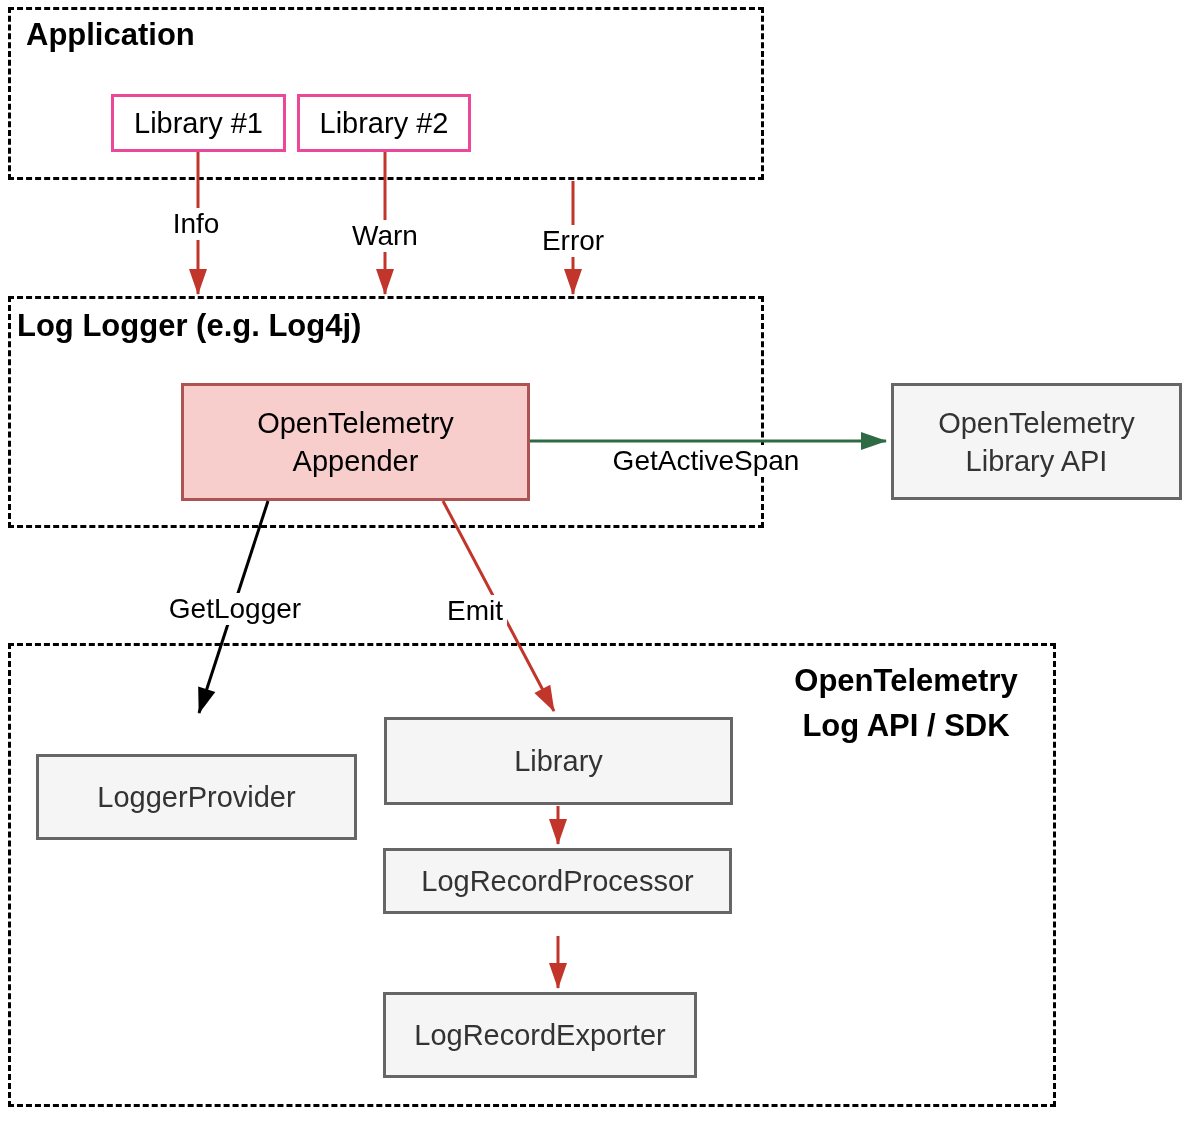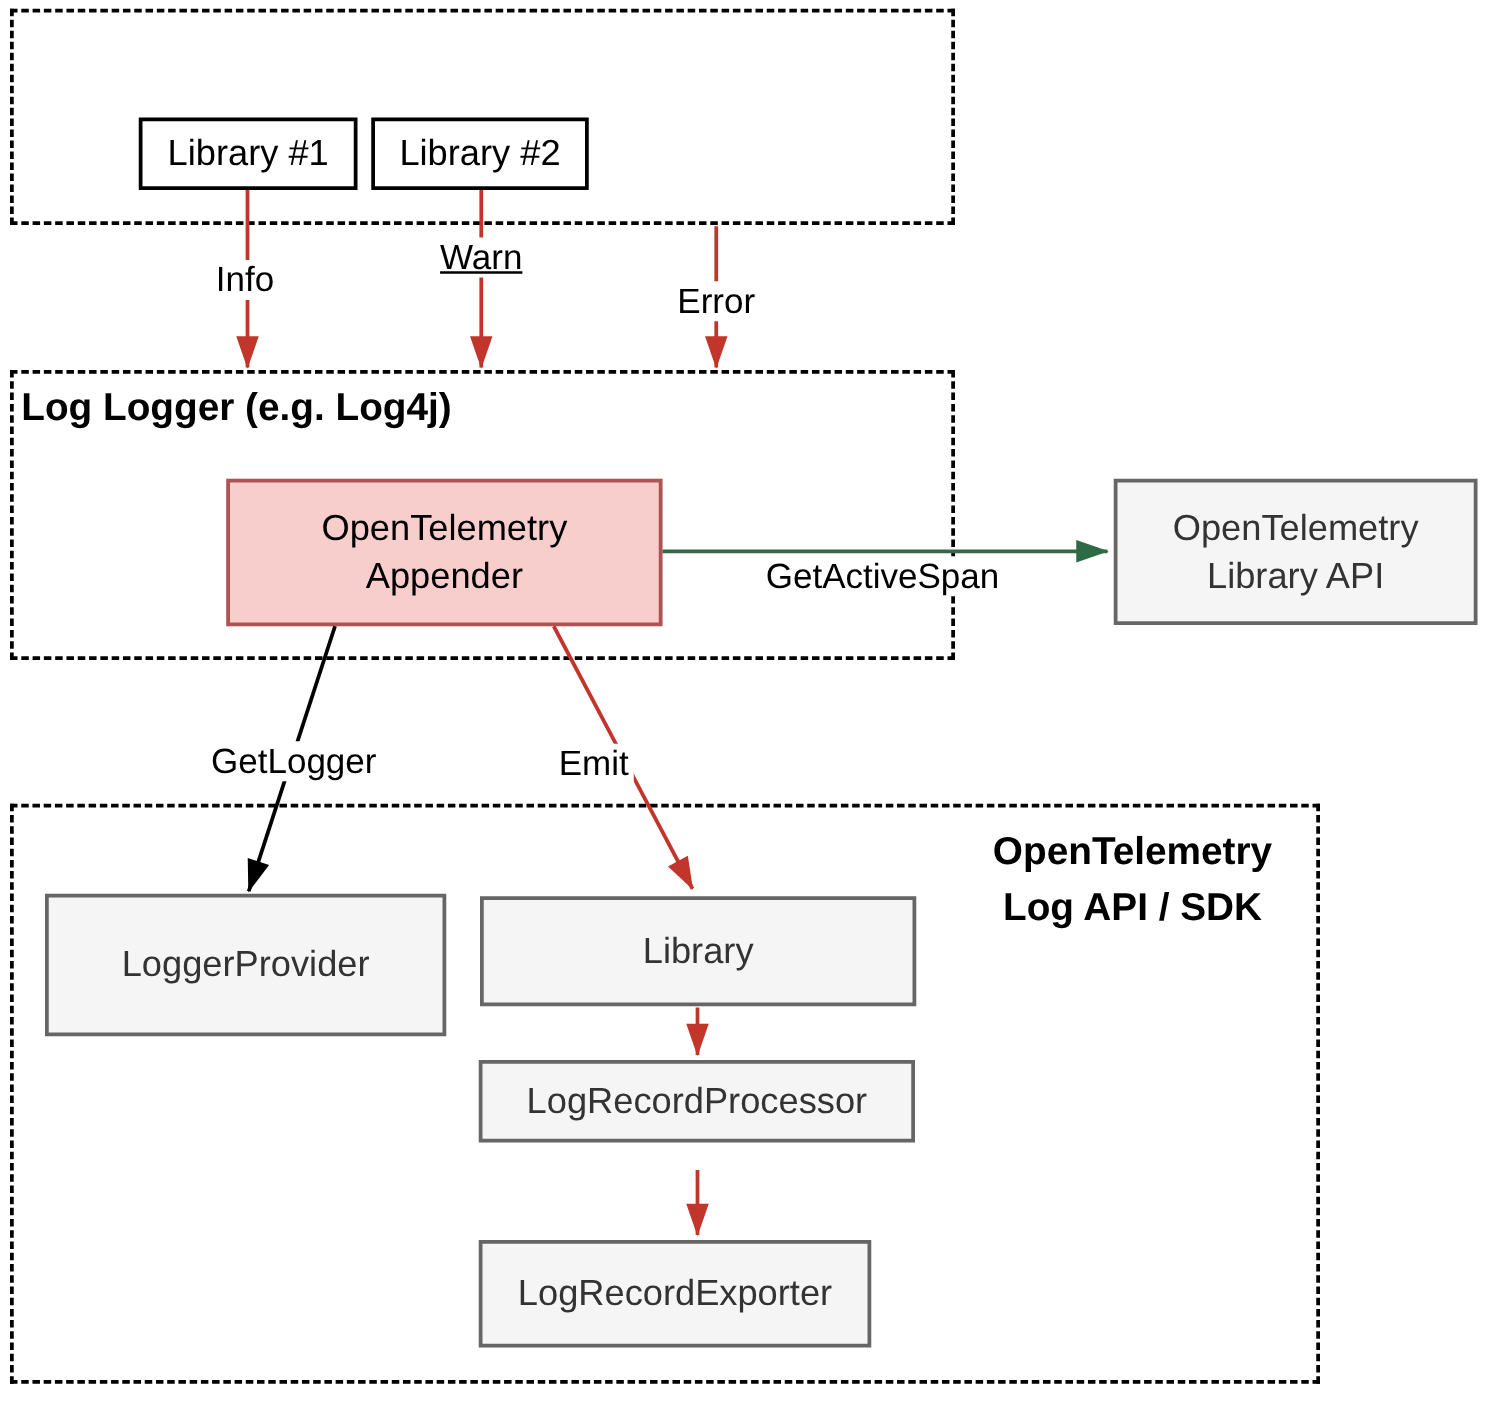--- a/index.html
+++ b/index.html
@@ -15,38 +15,39 @@
   }
   .sdk-title{
     position:absolute;font-weight:bold;font-size:31px;color:#000;text-align:center;
     line-height:45px;width:300px;
   }
   .node{
     position:absolute;box-sizing:border-box;display:flex;flex-direction:column;
     align-items:center;justify-content:center;text-align:center;
     font-size:29px;line-height:38px;white-space:nowrap;
   }
-  .node-plain{background:#ffffff;border:3px solid #000000;color:#000;}
+  .node-plain{background:#ffffff;border:3px solid #ec4899;color:#000;}
   .node-pink{background:#f8cecc;border:3px solid #ad5353;color:#000;}
   .node-gray{background:#f5f5f5;border:3px solid #666666;color:#333333;}
   .edge-label{
     position:absolute;transform:translateX(-50%);background:#ffffff;
     font-size:28px;color:#000;padding:0 4px;white-space:nowrap;z-index:5;
   }
   svg.edges{position:absolute;left:0;top:0;z-index:1;}
   .edge-red{stroke:#c1352b;stroke-width:3;fill:none;}
   .edge-green{stroke:#2e6b44;stroke-width:3;fill:none;}
   .edge-black{stroke:#000000;stroke-width:3;fill:none;}
 </style>
 </head>
 <body>
 
 <div class="canvas">
 
   <div class="dashed-box" style="left:8px;top:7px;width:756px;height:173px;"></div>
+  <div class="container-title" style="left:26px;top:17px;">Application</div>
 
   <div class="dashed-box" style="left:8px;top:296px;width:756px;height:232px;"></div>
   <div class="container-title" style="left:17px;top:308px;">Log Logger (e.g. Log4j)</div>
 
   <div class="dashed-box" style="left:8px;top:643px;width:1048px;height:464px;"></div>
   <div class="sdk-title" style="left:756px;top:658px;">
     <span style="display:block">OpenTelemetry</span>
     <span style="display:block">Log API / SDK</span>
   </div>
 
@@ -66,21 +67,21 @@
     <line class="edge-red" x1="385" y1="152" x2="385" y2="294" marker-end="url(#ar)"></line>
     <line class="edge-red" x1="573" y1="181" x2="573" y2="294" marker-end="url(#ar)"></line>
     <line class="edge-green" x1="530" y1="441" x2="886" y2="441" marker-end="url(#ag)"></line>
     <line class="edge-black" x1="268" y1="501" x2="199" y2="713" marker-end="url(#ab)"></line>
     <line class="edge-red" x1="443" y1="501" x2="554" y2="711" marker-end="url(#ar)"></line>
     <line class="edge-red" x1="558" y1="806" x2="558" y2="844" marker-end="url(#ar)"></line>
     <line class="edge-red" x1="558" y1="936" x2="558" y2="988" marker-end="url(#ar)"></line>
   </svg>
 
   <div class="edge-label" style="left:196px;top:208px;">Info</div>
-  <div class="edge-label" style="left:385px;top:190px;text-decoration:underline;">Warn</div>
+  <div class="edge-label" style="left:385px;top:220px;">Warn</div>
   <div class="edge-label" style="left:573px;top:225px;">Error</div>
   <div class="edge-label" style="left:706px;top:424px;margin-top:21px;">GetActiveSpan</div>
   <div class="edge-label" style="left:235px;top:593px;">GetLogger</div>
   <div class="edge-label" style="left:475px;top:595px;">Emit</div>
 
   <div class="node node-plain" style="left:111px;top:94px;width:175px;height:58px;">
     <span>Library #1</span>
   </div>
   <div class="node node-plain" style="left:297px;top:94px;width:174px;height:58px;text-align:right;">
     <span>Library #2</span>
@@ -89,21 +90,21 @@
   <div class="node node-pink" style="left:181px;top:383px;width:349px;height:118px;">
     <span>OpenTelemetry</span>
     <span>Appender</span>
   </div>
 
   <div class="node node-gray" style="left:891px;top:383px;width:291px;height:117px;">
     <span>OpenTelemetry</span>
     <span>Library API</span>
   </div>
 
-  <div class="node node-gray" style="left:36px;top:715px;width:321px;height:114px;">
+  <div class="node node-gray" style="left:36px;top:754px;width:321px;height:86px;">
     <span>LoggerProvider</span>
   </div>
   <div class="node node-gray" style="left:384px;top:717px;width:349px;height:88px;">
     <span>Library</span>
   </div>
   <div class="node node-gray" style="left:383px;top:848px;width:349px;height:66px;">
     <span>LogRecordProcessor</span>
   </div>
   <div class="node node-gray" style="left:383px;top:992px;width:314px;height:86px;">
     <span>LogRecordExporter</span>

